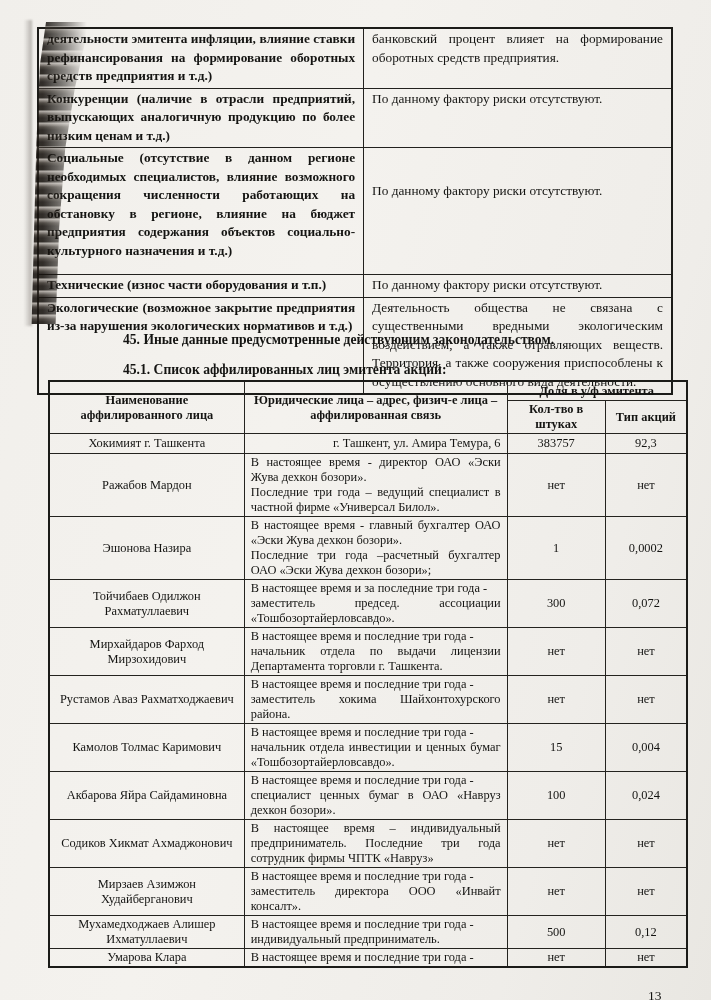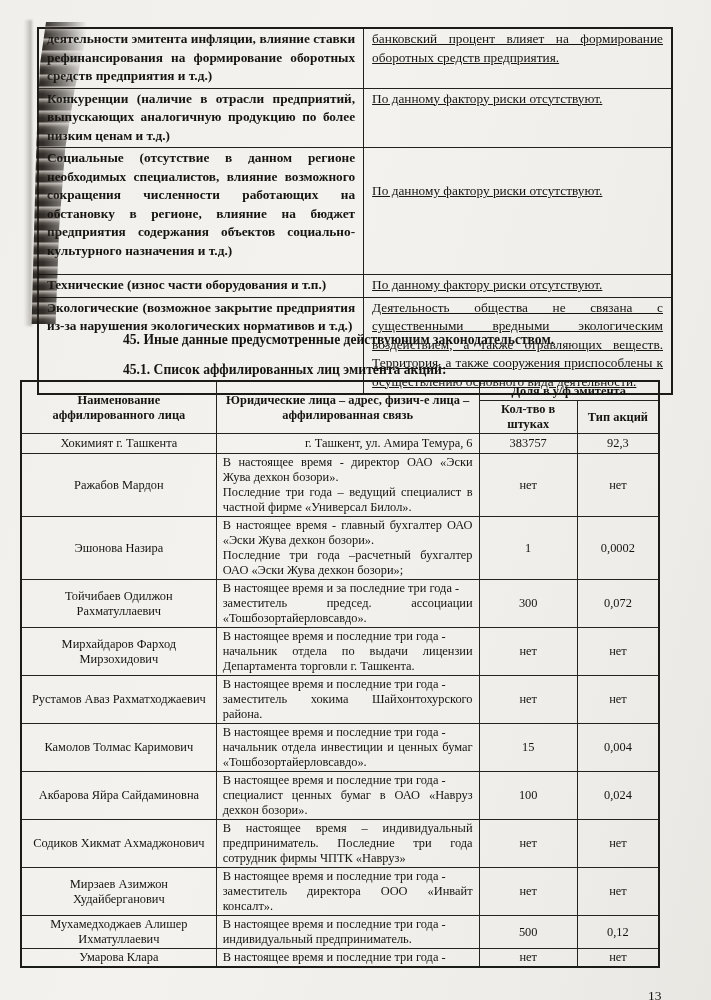--- a/index.html
+++ b/index.html
@@ -23,21 +23,21 @@
     border:2px solid #1b1b18;
     table-layout:fixed;
     font-size:13.3px;line-height:18.5px;
   }
   .risk-table td{
     border:1.6px solid #22211e;
     padding:1px 8px 2px 8px;
     vertical-align:top;
   }
   .risk-table td.factor{width:48.6%;font-weight:bold;text-align:justify;}
-  .risk-table td.assessment{text-align:justify;text-decoration:underline;}
+  .risk-table td.assessment{text-align:justify;}
   .risk-table tr:nth-child(1) td{height:52px;}
   .risk-table tr:nth-child(2) td{height:48px;}
   .risk-table tr:nth-child(3) td{height:90px;}
   .risk-table tr:nth-child(4) td{height:16px;}
   .risk-table tr:nth-child(5) td{height:76px;}
   .risk-table tr:nth-child(3) td.assessment,
   .risk-table tr:nth-child(2) td.assessment{vertical-align:top;}
   .risk-table tr:nth-child(3) td.assessment{padding-top:34px;}
 
   
@@ -64,21 +64,21 @@
   
   .heading{
     position:absolute;left:99px;
     font-weight:bold;font-size:13.6px;white-space:nowrap;margin-left:24px;
   }
   .h45{top:332px;}
   .h451{top:362px;}
 
   
   .aff-table{
-    position:absolute;left:20px;top:380px;width:640px;
+    position:absolute;left:48px;top:380px;width:640px;
     border:2px solid #1b1b18;
     table-layout:fixed;
     font-size:12.4px;line-height:15px;padding-left:48px;
   }
   .aff-table th,.aff-table td{
     border:1.5px solid #24231f;
     padding:1px 6px;
     vertical-align:middle;
   }
   .aff-table th{font-weight:bold;text-align:center;}

